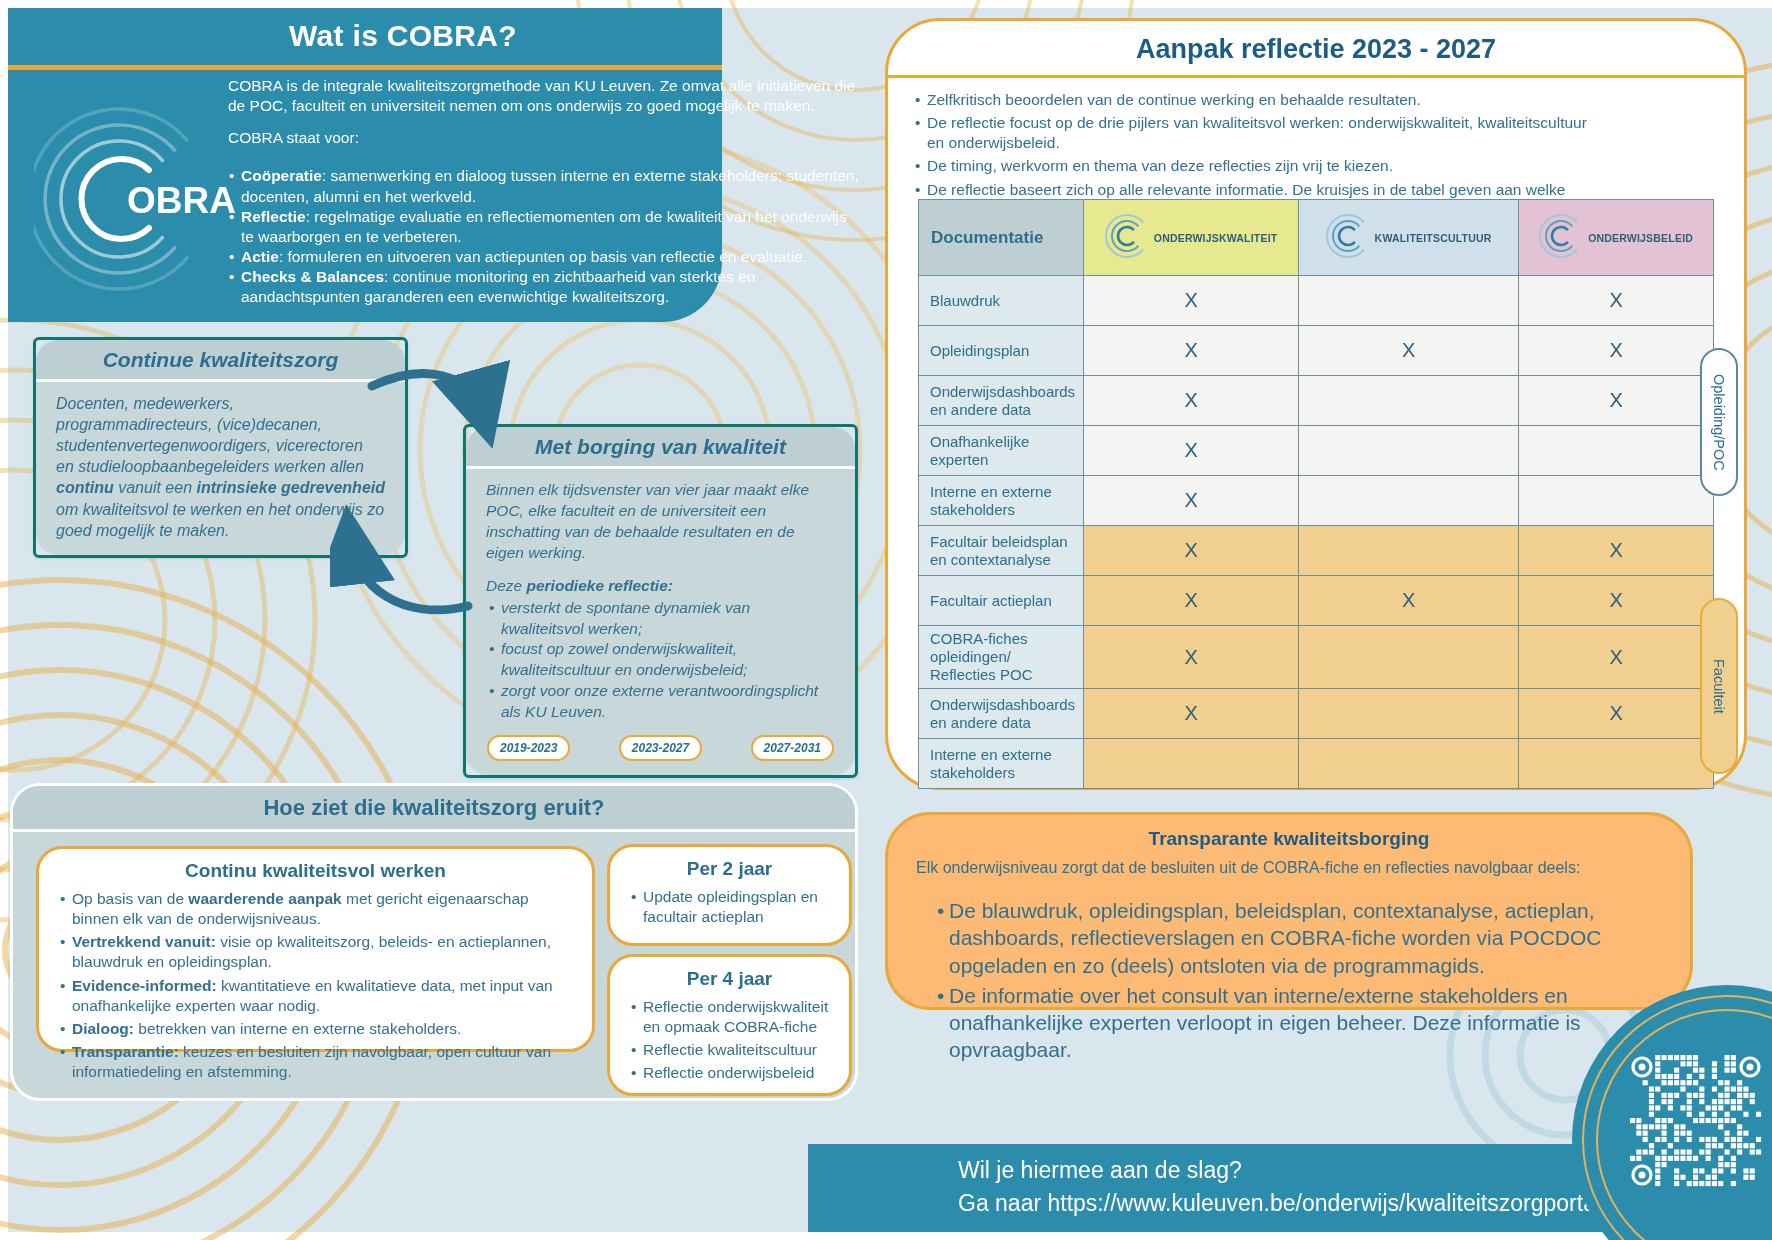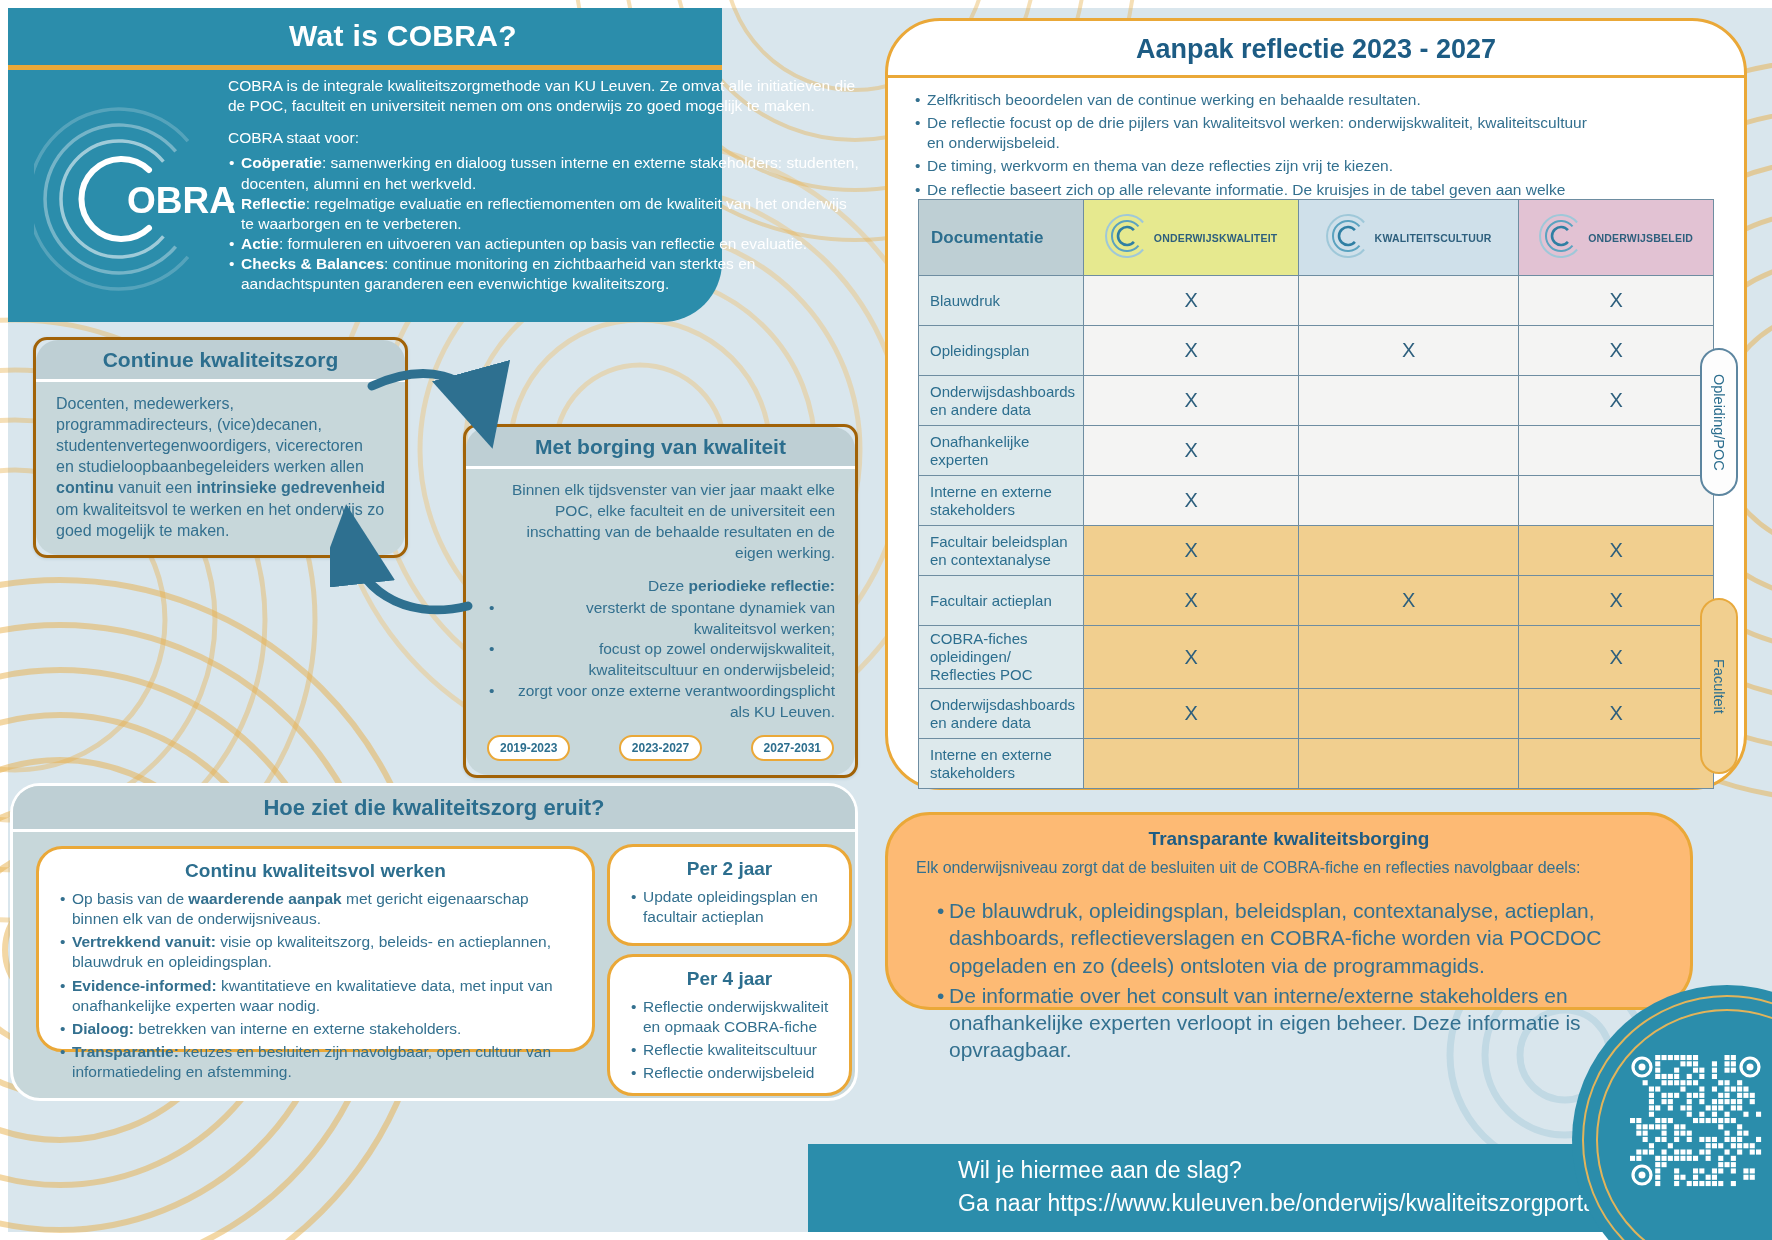--- a/index.html
+++ b/index.html
@@ -11,35 +11,35 @@
 
   
   .teal-header { position:absolute; left:8px; top:8px; width:714px; height:314px;
                  background:#2b8dab; border-radius:0 0 60px 0; z-index:2; color:#fff; }
   .main-title { position:absolute; top:11px; left:0; width:790px; text-align:center;
                 font-size:30px; font-weight:bold; letter-spacing:.3px; }
   .gold-line  { position:absolute; top:57px; left:0; width:100%; height:5px; background:#eaa838; }
   .logo-wrap  { position:absolute; left:26px; top:96px; width:210px; height:200px; }
   .teal-text  { position:absolute; left:220px; top:68px; width:634px; font-size:15.5px; line-height:1.3; }
   .teal-text .intro { margin-bottom:12px; }
-  .teal-text .stands { margin-bottom:5px; }
+  .teal-text .stands { margin-bottom:18px; }
   ul.plainlist { list-style:none; }
   .teal-text li { padding-left:13px; position:relative; }
   .teal-text li::before { content:"\2022"; position:absolute; left:1px; }
 
   
-  .info-box { position:absolute; border:3px solid #a16207; border-radius:14px; z-index:2;
-              box-shadow:0 1px 3px rgba(40,80,100,.15); }
+  .info-box { position:absolute; border:3px solid #0f766e; border-radius:6px; z-index:2;
+              box-shadow:0 1px 3px rgba(40,80,100,.15);font-style:italic; }
   .box-head { background:#becfd4; border-bottom:3px solid #fff; border-radius:22px 22px 0 0;
               text-align:center; font-weight:bold; color:#2c6e8e; font-size:21px; padding:8px 0 7px; }
   .box-body { background:#c7d7da; border-radius:0 0 22px 22px; color:#33708f;
               font-size:16px; line-height:1.32; padding:11px 20px 14px; }
   #continue-box { left:33px; top:337px; width:375px; }
   #borging-box  { left:463px; top:424px; width:395px; }
-  #borging-box .box-body { font-size:15.5px; line-height:1.35;text-align:right; }
+  #borging-box .box-body { font-size:15.5px; line-height:1.35; }
   #borging-box .b-intro { margin-bottom:12px; }
   #borging-box .b-label { margin-bottom:1px; }
   .sub-bullets { list-style:none; }
   .sub-bullets li { padding-left:15px; position:relative; }
   .sub-bullets li::before { content:"\2022"; position:absolute; left:3px; }
   .periods { display:flex; justify-content:space-between; margin-top:12px; padding:0 1px; }
   .pill { background:#fff; border:2.5px solid #eaa838; border-radius:16px; color:#2c6e8e;
           font-weight:bold; font-size:12px; padding:3px 11px; white-space:nowrap; }
 
   

